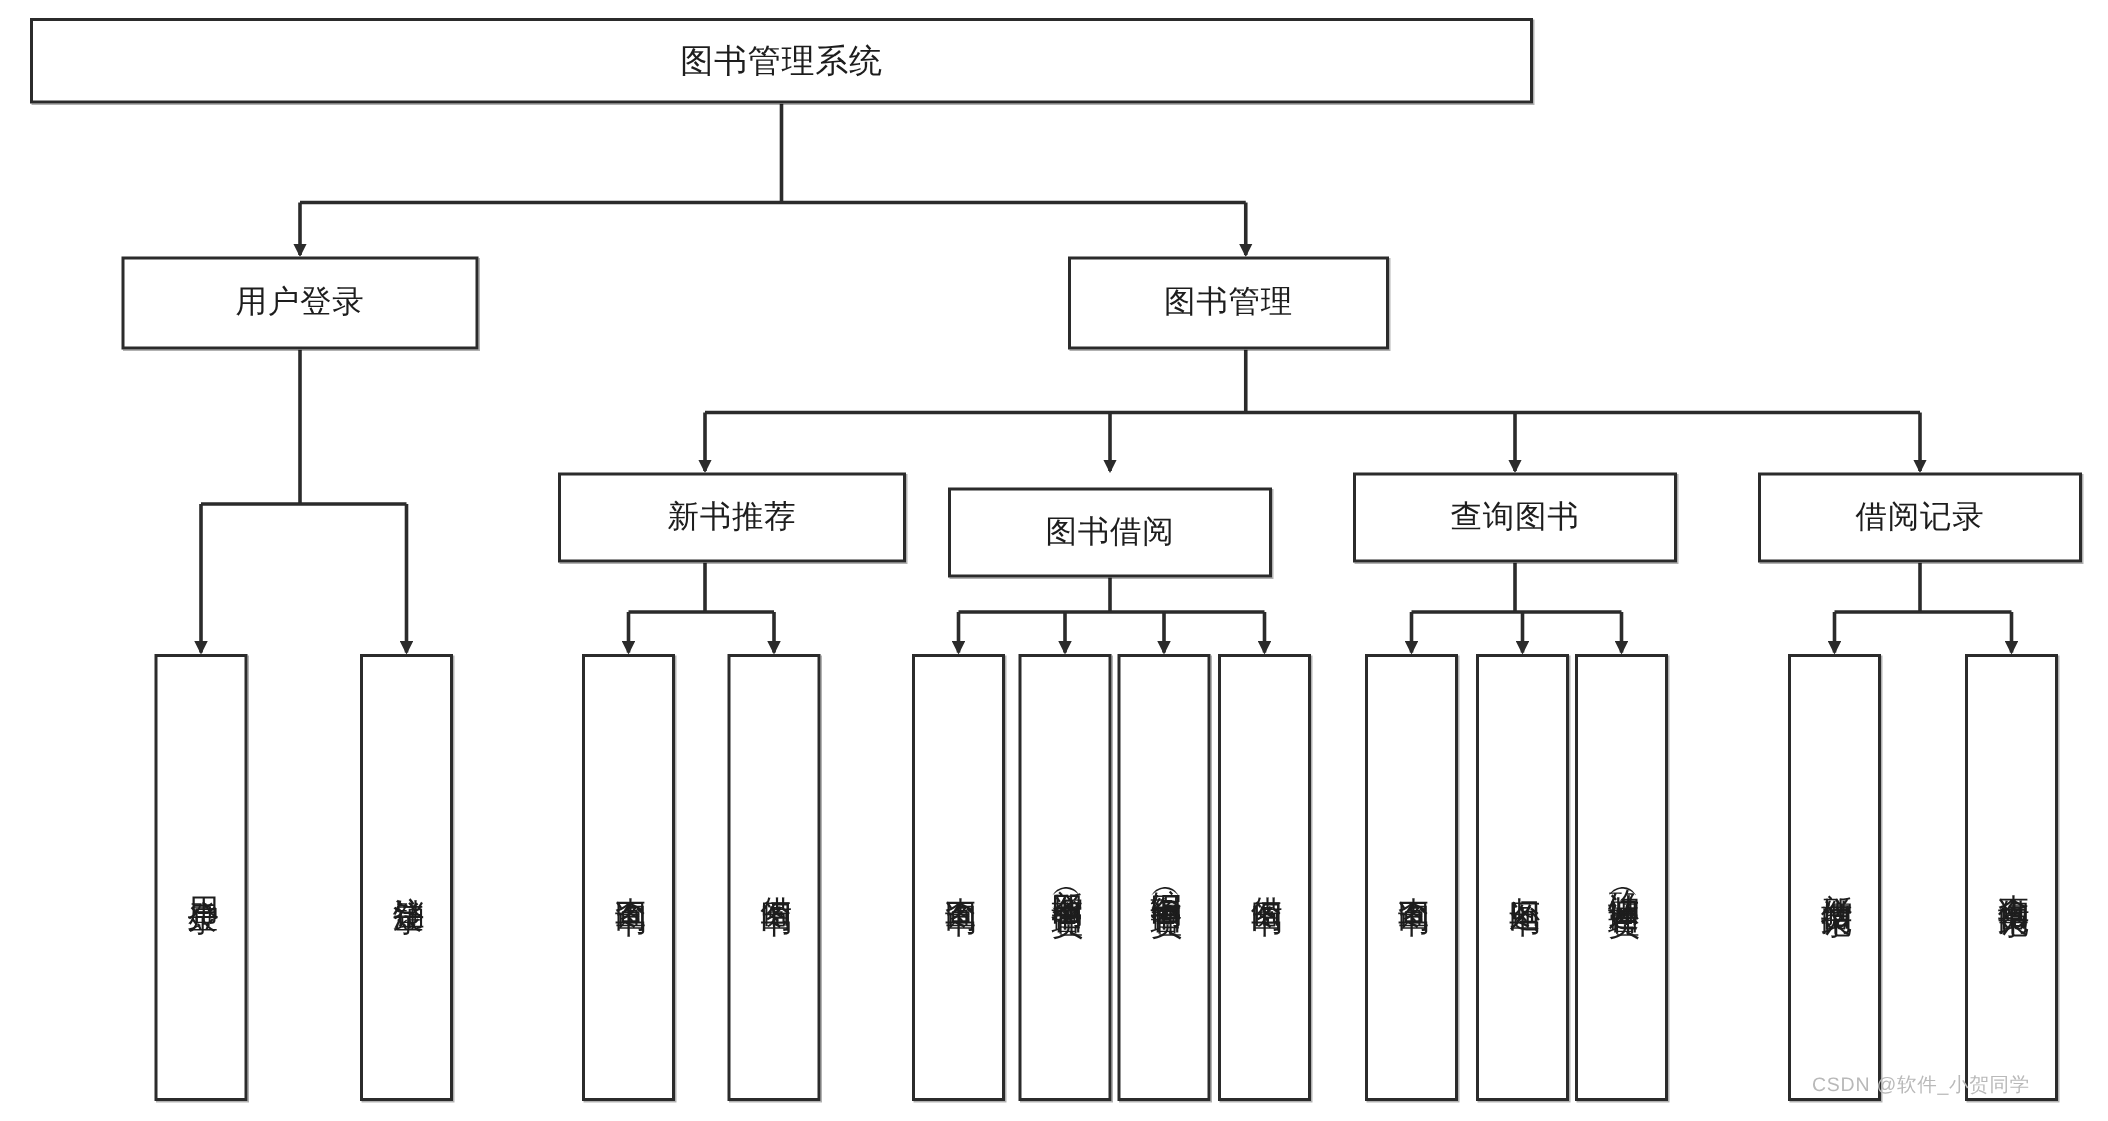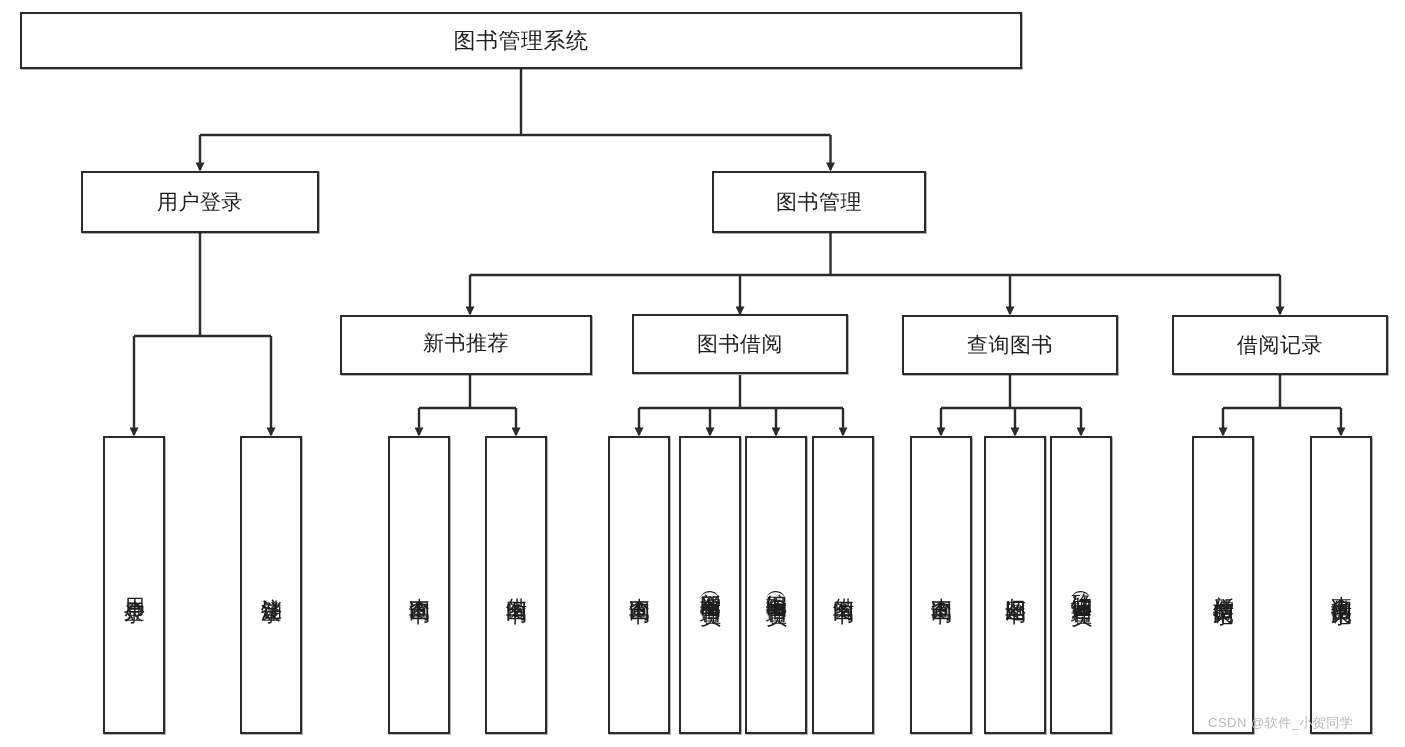--- a/index.html
+++ b/index.html
@@ -127,24 +127,24 @@
   <div id="node-layer">
       <div class="node horiz root" style="left: 20px; top: 12px; width: 1002px; height: 57px;">
         <span class="node-label">图书管理系统</span>
       </div>
       <div class="node horiz" style="left: 81px; top: 171px; width: 238px; height: 62px;">
         <span class="node-label">用户登录</span>
       </div>
       <div class="node horiz" style="left: 712px; top: 171px; width: 214px; height: 62px;">
         <span class="node-label">图书管理</span>
       </div>
-      <div class="node horiz" style="left: 340px; top: 315px; width: 252px; height: 60px; font-family: Liberation Mono, monospace;">
+      <div class="node horiz" style="left: 372px; top: 315px; width: 232px; height: 60px;">
         <span class="node-label">新书推荐</span>
       </div>
-      <div class="node horiz" style="left: 632px; top: 314px; width: 216px; height: 60px;">
+      <div class="node horiz" style="left: 632px; top: 325px; width: 216px; height: 60px;">
         <span class="node-label">图书借阅</span>
       </div>
       <div class="node horiz" style="left: 902px; top: 315px; width: 216px; height: 60px;">
         <span class="node-label">查询图书</span>
       </div>
       <div class="node horiz" style="left: 1172px; top: 315px; width: 216px; height: 60px;">
         <span class="node-label">借阅记录</span>
       </div>
       <div class="node leaf" style="left: 103px; top: 436px; width: 62px; height: 298px;">
         <span class="node-label">用户登录</span>

